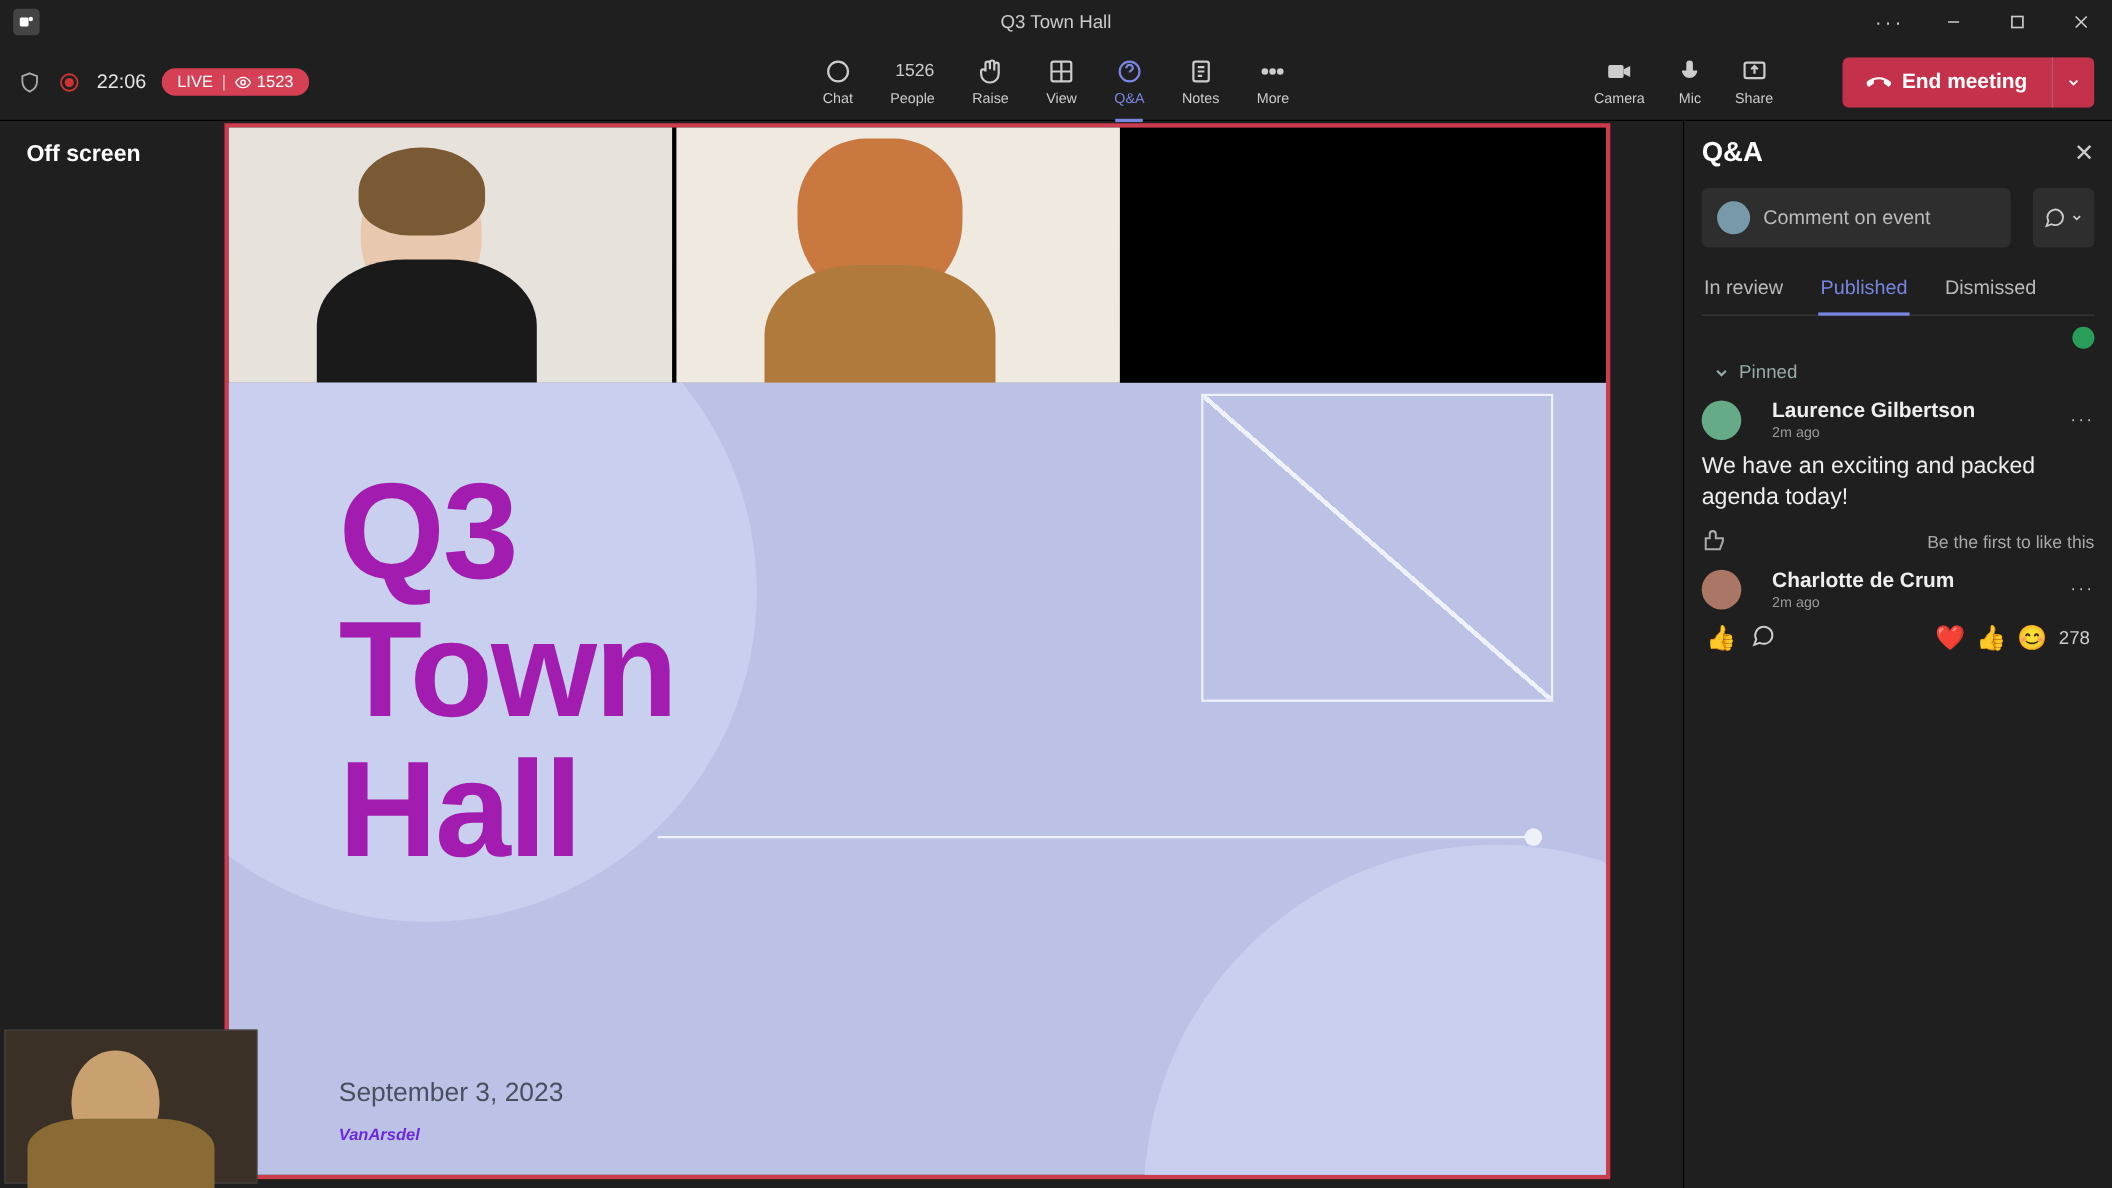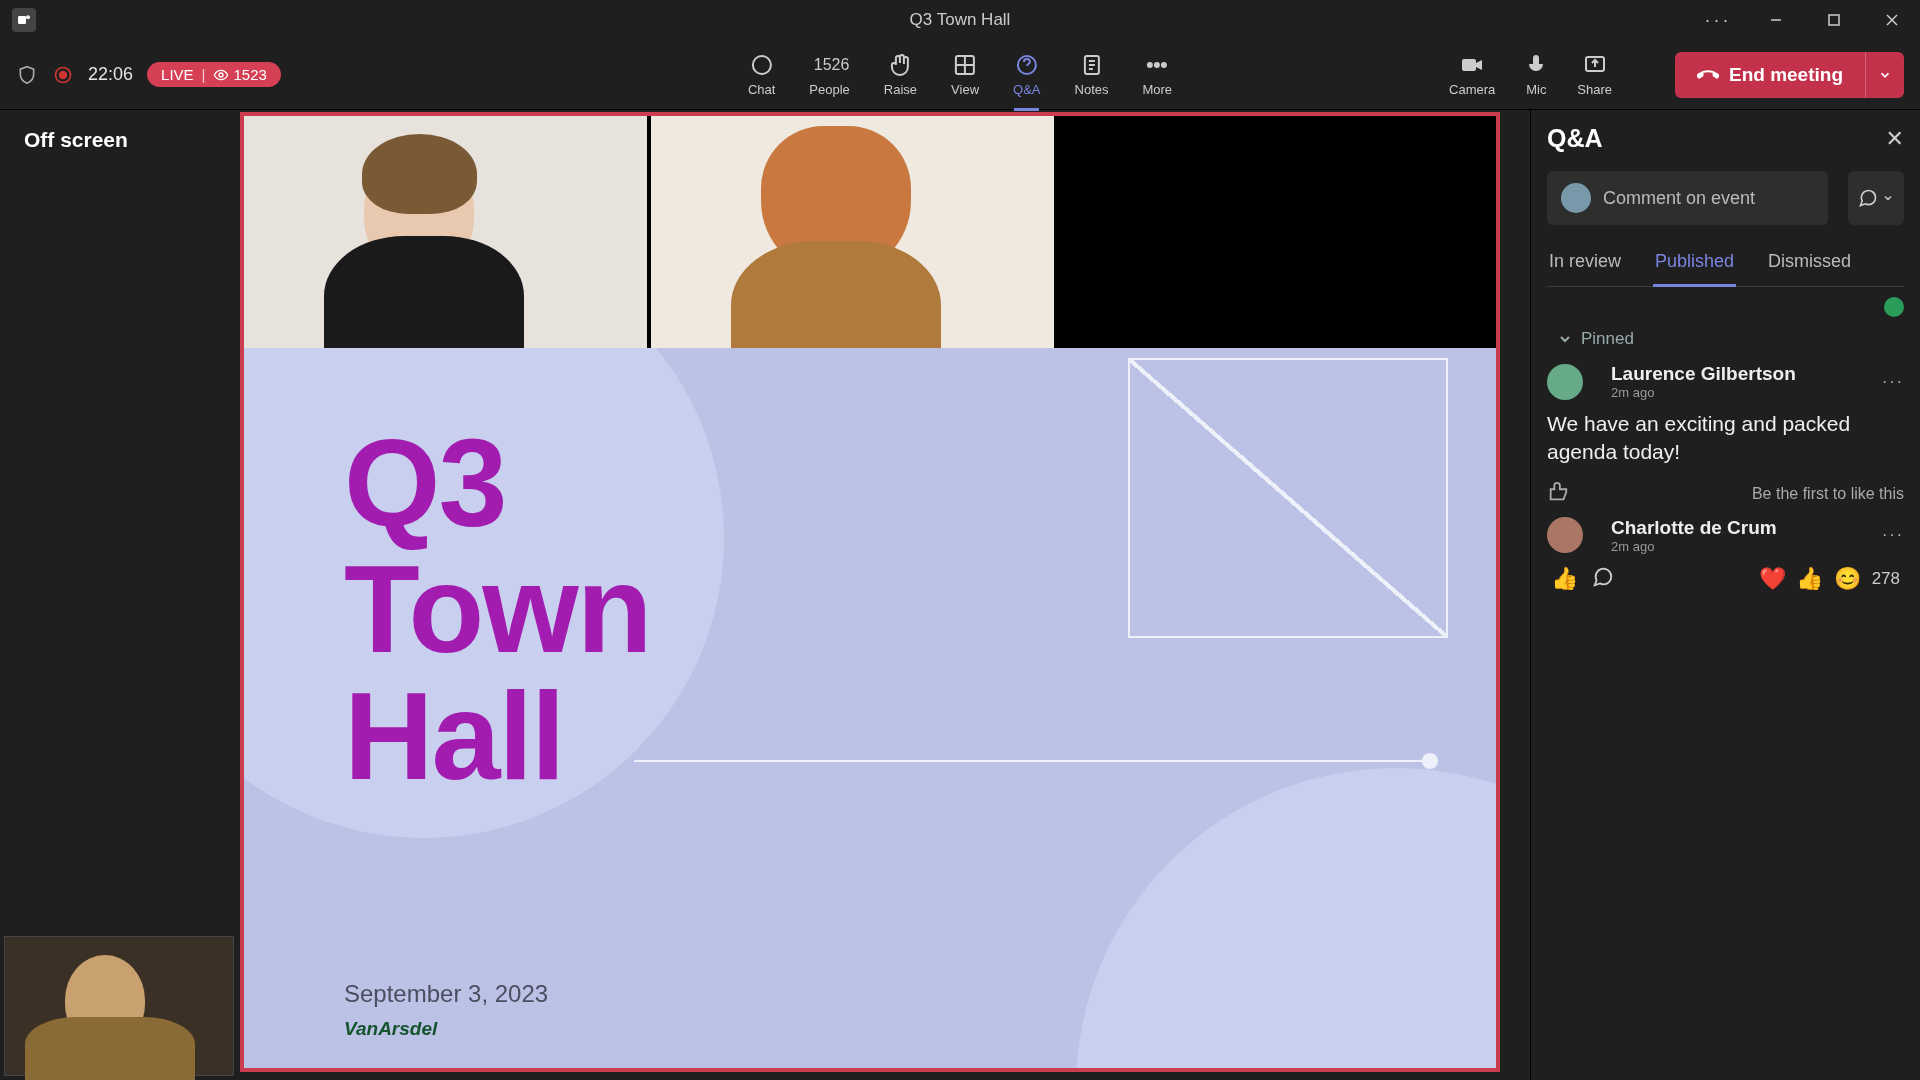--- a/index.html
+++ b/index.html
@@ -35,21 +35,21 @@
   .tbtn.active .ic svg { stroke:#7a85e0;}
   .toolbar-right { margin-left:auto; display:flex; align-items:center; gap:28px;}
   .end-btn { background:#c4314b; color:#fff; border-radius:6px 0 0 6px; padding:12px 22px; font-size:19px; font-weight:600; display:flex; align-items:center; gap:10px;}
   .end-wrap { display:flex; border-radius:6px; overflow:hidden;padding-left:35px;}
   .end-drop { background:#c4314b; color:#fff; padding:12px 12px; border-left:1px solid rgba(255,255,255,.25); display:flex; align-items:center;}
   .rbtn { display:flex; flex-direction:column; align-items:center; gap:4px; color:#ccc; font-size:13px;}
   .rbtn .ic { width:26px; height:26px; display:flex; align-items:center; justify-content:center;}
   .rbtn .ic svg { width:24px; height:24px; fill:#ccc;}
   
   .main { display:flex; height:calc(1080px - 110px);}
-  .left-col { width:240px; padding:18px 24px; color:#fff; font-size:21px; font-weight:600;}
+  .left-col { width:204px; padding:18px 24px; color:#fff; font-size:21px; font-weight:600;}
   .stage-wrap { flex:1; position:relative; display:flex; justify-content:flex-start; padding:2px 0 6px 0;}
   .stage { width:1260px; height:960px; border:4px solid #ca3c4e; background:#000; position:relative;}
   .videos { display:flex; height:232px;}
   .vid { width:403px; height:232px; background:linear-gradient(#ddd,#bbb); margin-right:4px; position:relative; display:flex; align-items:flex-end; overflow:hidden;}
   .vid .person { position:absolute; top:0; left:0; right:0; bottom:0;}
   .vid .tag { background:rgba(40,40,40,.85); color:#eee; font-size:15px; padding:4px 10px; margin:6px; border-radius:3px;}
   
   .p1 { background:#e7e3dc;}
   .p1::before { content:""; position:absolute; left:120px; top:30px; width:110px; height:130px; background:#e8c9b0; border-radius:50% 50% 45% 45%;}
   .p1::after { content:""; position:absolute; left:80px; top:120px; width:200px; height:150px; background:#1a1a1a; border-radius:40% 40% 10% 10%;}
@@ -61,21 +61,21 @@
   
   .slide { position:absolute; top:232px; left:0; right:0; bottom:0; background:#bcc2e6; overflow:hidden;}
   .circ1 { position:absolute; left:-120px; top:-110px; width:600px; height:600px; border-radius:50%; background:#c9cfee;}
   .circ2 { position:absolute; right:-220px; bottom:-340px; width:640px; height:640px; border-radius:50%; background:#c9cfee;}
   .sq { position:absolute; right:48px; top:10px; width:320px; height:280px; border:2px solid #eef0fa;}
   .sq::before { content:""; position:absolute; left:0; top:0; width:100%; height:100%; background:linear-gradient(to top right, transparent 49.5%, #eef0fa 49.5%, #eef0fa 50.5%, transparent 50.5%);}
   .slide h1 { position:absolute; left:100px; top:72px; font-size:124px; line-height:1.02; font-weight:700; color:#a21caf; letter-spacing:-2px;}
   .slide .hr { position:absolute; left:390px; right:70px; top:412px; height:2px; background:#eef0fa;}
   .slide .dot { position:absolute; right:58px; top:405px; width:16px; height:16px; background:#eef0fa; border-radius:50%;}
   .slide .date { position:absolute; left:100px; bottom:60px; color:#4a4e60; font-size:24px;}
-  .slide .brand { position:absolute; left:100px; bottom:28px; color:#14532d; font-size:19px; font-style:italic; font-weight:600;text-align:right;}
+  .slide .brand { position:absolute; left:100px; bottom:28px; color:#6d28d9; font-size:15px; font-style:italic; font-weight:600;text-align:right;}
   
   .self { position:absolute; left:4px; bottom:4px; width:230px; height:140px; background:#3a3026; border:1px solid #444;}
   .self::before { content:""; position:absolute; left:60px; top:18px; width:80px; height:90px; background:#c9a070; border-radius:50% 50% 45% 45%;}
   .self::after { content:""; position:absolute; left:20px; top:80px; width:170px; height:90px; background:#8a6a35; border-radius:30% 30% 0 0;}
   
   .qa { width:390px; background:#1f1f1f; border-left:1px solid #000; padding:14px 16px 0 16px; display:flex; flex-direction:column; overflow:hidden;}
   .qa-head { display:flex; align-items:center; justify-content:space-between; margin-bottom:18px;}
   .qa-head h2 { font-size:25px; font-weight:700; color:#fff;}
   .qa-head .close { font-size:22px; color:#ccc;}
   .comment-row { display:flex; gap:20px; margin-bottom:18px;}

